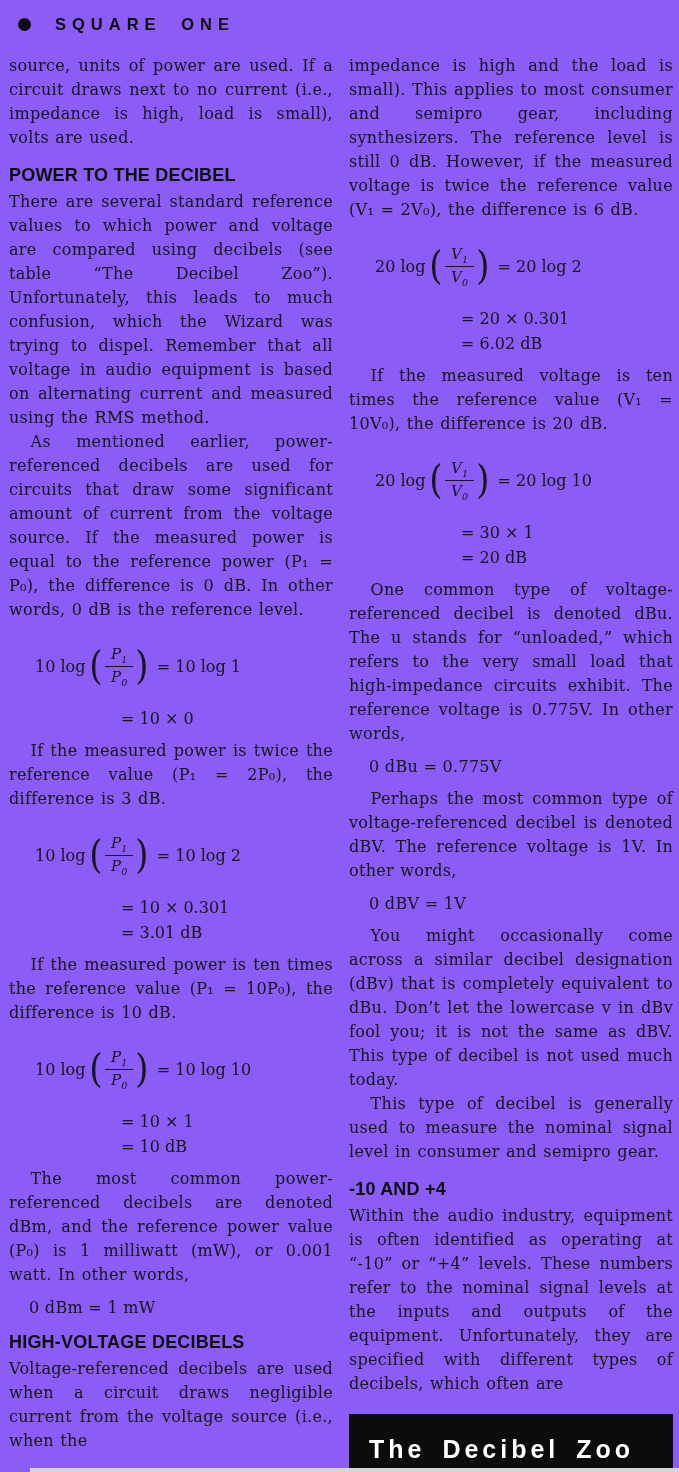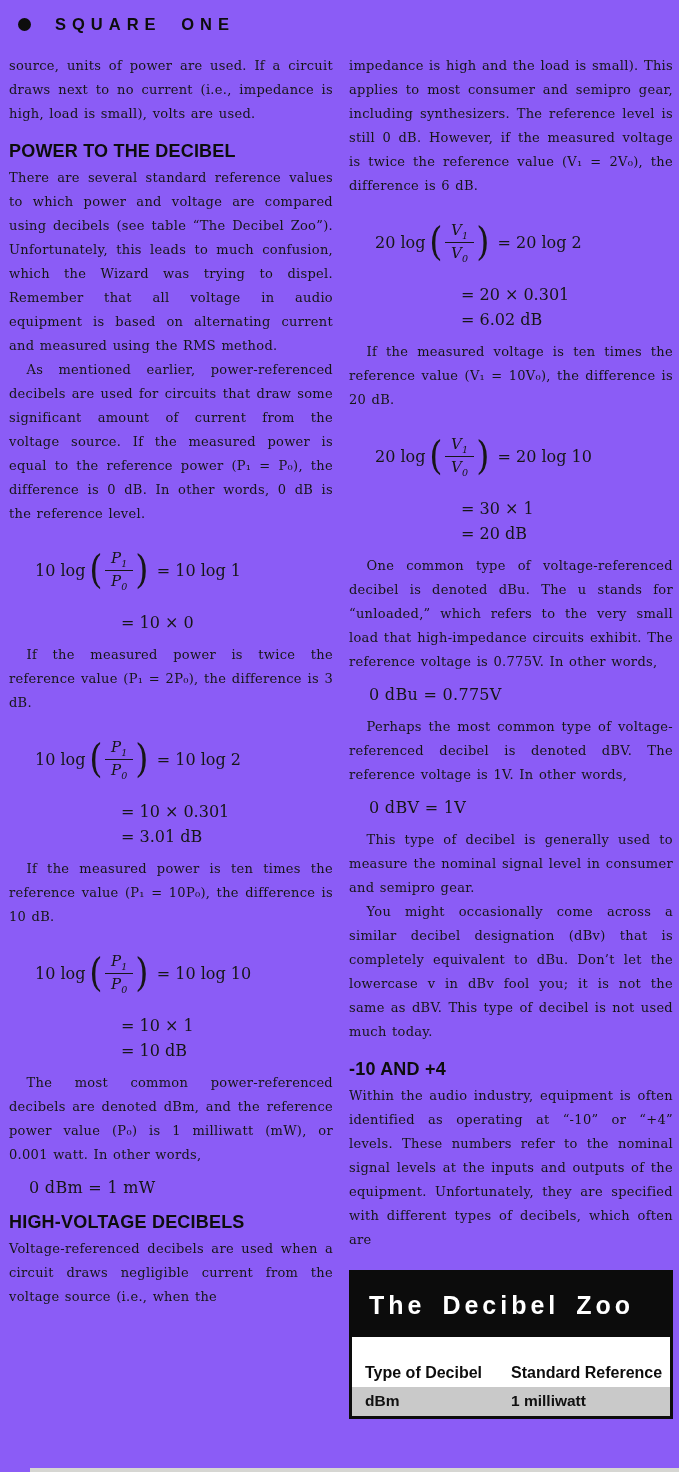--- a/index.html
+++ b/index.html
@@ -28,21 +28,21 @@
     color:#0d0d0d;
   }
   
   .columns {
     display:flex; gap:16px;
     padding:20px 7px 0 9px;
   }
   .col { width:324px; flex:0 0 auto; }
   p.body {
     margin:0;
-    font-size:13px; line-height:24px;
+    font-size:16px; line-height:24px;
     text-align:justify;
     letter-spacing:0.3px; word-spacing:1px;
   }
   p.indent { text-indent:1.35em; }
   h2.shead {
     font-family:"Liberation Sans", sans-serif;
     font-size:18px; font-weight:bold;
     letter-spacing:0.2px;
     margin:15px 0 4px 0; color:#0d0d0d;
   }
@@ -203,22 +203,22 @@
           <span class="eq-rhs">= 20 log 10</span>
         </div>
         <div class="eq-cont">= 30 × 1</div>
         <div class="eq-cont">= 20 dB</div>
       </div>
 
       <p class="body indent">One common type of voltage-referenced decibel is denoted dBu. The u stands for “unloaded,” which refers to the very small load that high-impedance circuits exhibit. The reference voltage is 0.775V. In other words,</p>
       <p class="display">0 dBu = 0.775V</p>
       <p class="body indent">Perhaps the most common type of voltage-referenced decibel is denoted dBV. The reference voltage is 1V. In other words,</p>
       <p class="display">0 dBV = 1V</p>
+      <p class="body indent">You might occasionally come across a similar decibel designation (dBv) that is completely equivalent to dBu. Don’t let the lowercase v in dBv fool you; it is not the same as dBV. This type of decibel is not used much today.</p>
       <p class="body indent">This type of decibel is generally used to measure the nominal signal level in consumer and semipro gear.</p>
-      <p class="body indent">You might occasionally come across a similar decibel designation (dBv) that is completely equivalent to dBu. Don’t let the lowercase v in dBv fool you; it is not the same as dBV. This type of decibel is not used much today.</p>
 
       <h2 class="shead">-10 AND +4</h2>
       <p class="body">Within the audio industry, equipment is often identified as operating at “-10” or “+4” levels. These numbers refer to the nominal signal levels at the inputs and outputs of the equipment. Unfortunately, they are specified with different types of decibels, which often are</p>
 
       <div class="zoo-table">
         <div class="zoo-header">
           <span class="zoo-title">The Decibel Zoo</span>
         </div>
         <div class="zoo-cols">
           <span>Type of Decibel</span>

